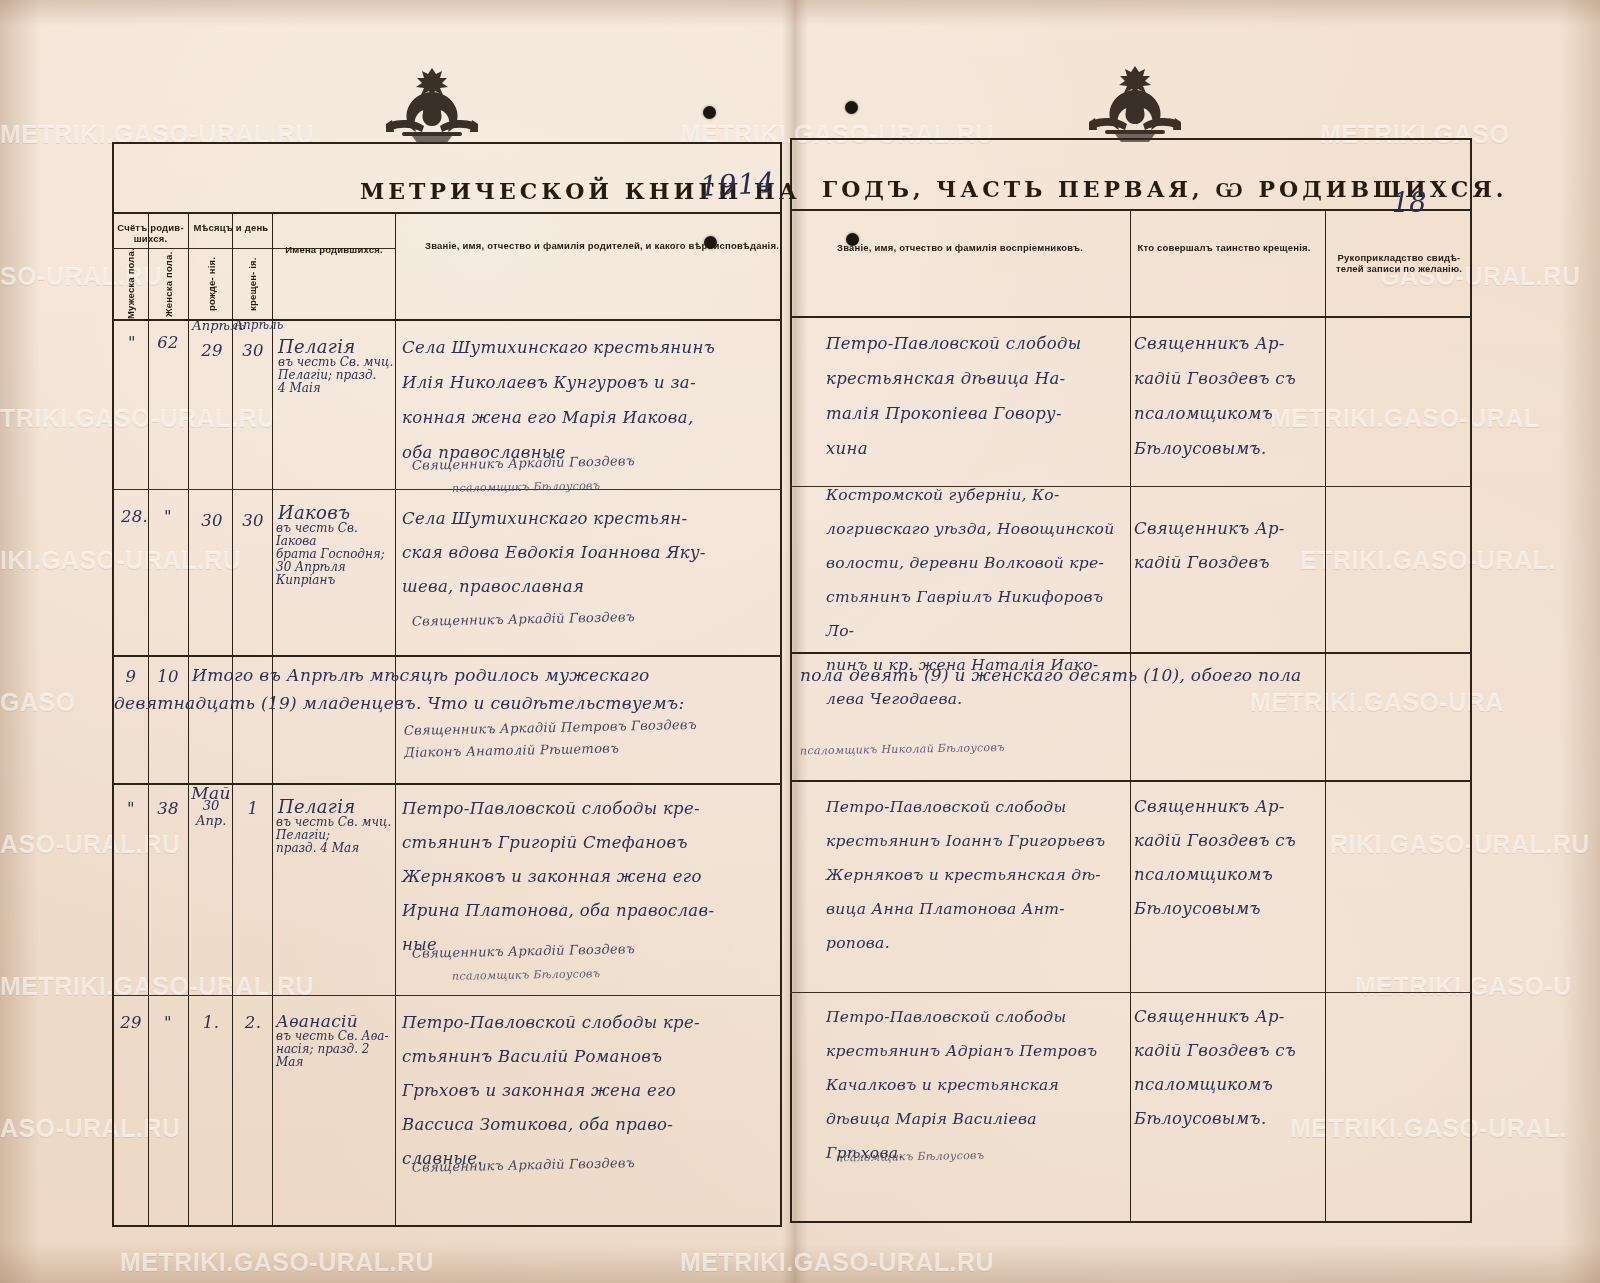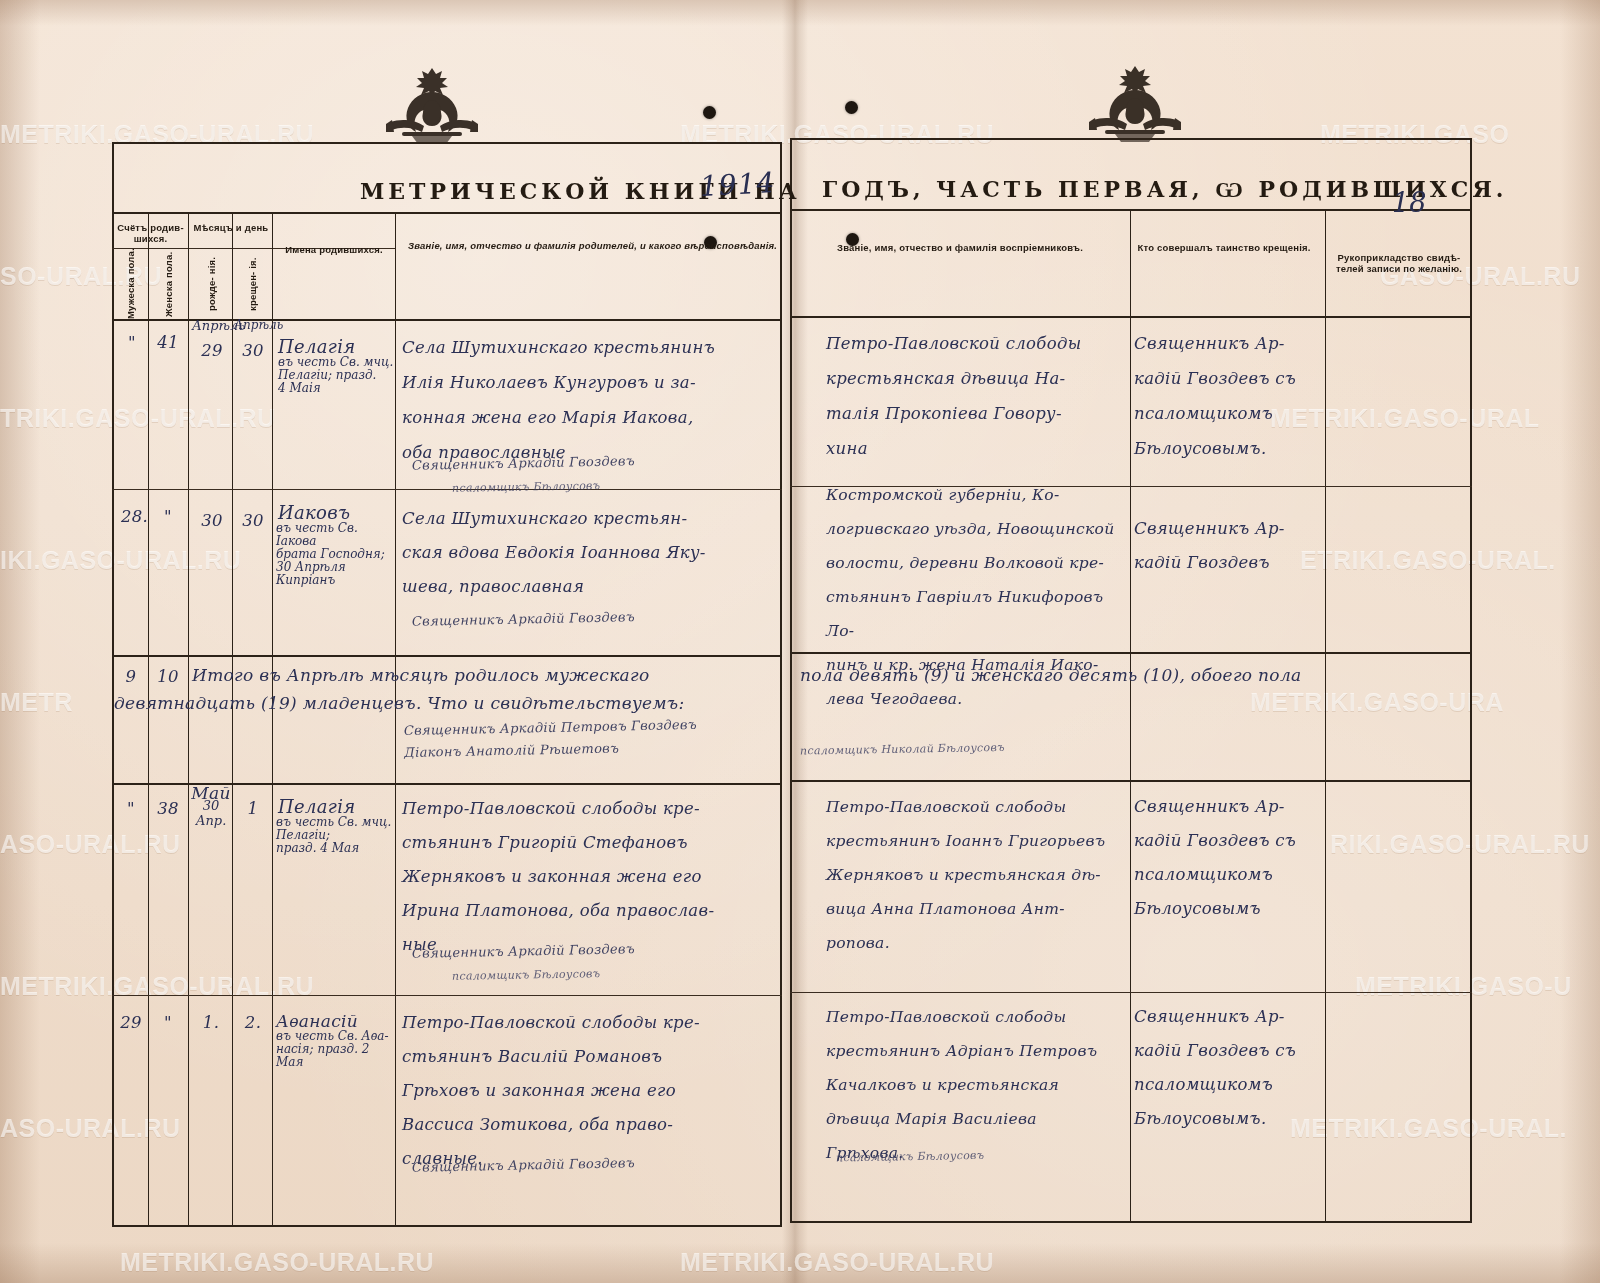--- a/index.html
+++ b/index.html
@@ -185,21 +185,21 @@
 <div id="watermarks">
     <div class="wm" style="left: 0px; top: 120px;">METRIKI.GASO-URAL.RU</div>
     <div class="wm" style="left: 680px; top: 120px;">METRIKI.GASO-URAL.RU</div>
     <div class="wm" style="left: 1320px; top: 120px;">METRIKI.GASO</div>
     <div class="wm" style="left: 0px; top: 262px; text-align: center;">SO-URAL.RU</div>
     <div class="wm" style="left: 1380px; top: 262px;">GASO-URAL.RU</div>
     <div class="wm" style="left: 0px; top: 404px;">TRIKI.GASO-URAL.RU</div>
     <div class="wm" style="left: 1270px; top: 404px;">METRIKI.GASO-URAL</div>
     <div class="wm" style="left: 0px; top: 546px;">IKI.GASO-URAL.RU</div>
     <div class="wm" style="left: 1300px; top: 546px;">ETRIKI.GASO-URAL.</div>
-    <div class="wm" style="left: 0px; top: 688px;">METR</div>
+    <div class="wm" style="left: 0px; top: 688px;">GASO</div>
     <div class="wm" style="left: 1250px; top: 688px;">METRIKI.GASO-URA</div>
     <div class="wm" style="left: 0px; top: 830px;">ASO-URAL.RU</div>
     <div class="wm" style="left: 1330px; top: 830px;">RIKI.GASO-URAL.RU</div>
     <div class="wm" style="left: 0px; top: 972px;">METRIKI.GASO-URAL.RU</div>
     <div class="wm" style="left: 1355px; top: 972px;">METRIKI.GASO-U</div>
     <div class="wm" style="left: 0px; top: 1114px;">ASO-URAL.RU</div>
     <div class="wm" style="left: 1290px; top: 1114px;">METRIKI.GASO-URAL.</div>
     <div class="wm" style="left: 120px; top: 1248px;">METRIKI.GASO-URAL.RU</div>
     <div class="wm" style="left: 680px; top: 1248px;">METRIKI.GASO-URAL.RU</div>
   </div>
@@ -288,31 +288,31 @@
 пола.</div>
 
 <div class="colhead" style="left:190px; top:220px; width:82px;">Мѣсяцъ
 и день</div>
 <div class="colhead v" style="left:191px; top:250px; width:41px; height:68px;">рожде-
 нiя.</div>
 <div class="colhead v" style="left:233px; top:250px; width:39px; height:68px;">крещен-
 iя.</div>
 
 <div class="colhead" style="left:274px; top:242px; width:120px;">Имена родившихся.</div>
-<div class="colhead" style="left:398px; top:238px; width:382px; text-align:left; padding-left:10px;font-style:italic;">Званiе, имя, отчество и фамилiя родителей, и какого
+<div class="colhead" style="left:398px; top:238px; width:382px; text-align:right; padding-left:10px;">Званiе, имя, отчество и фамилiя родителей, и какого
 вѣроисповѣданiя.</div>
 
 <div class="colhead" style="left:792px; top:240px; width:336px;">Званiе, имя, отчество и фамилiя
 воспрiемниковъ.</div>
 <div class="colhead" style="left:1132px; top:240px; width:184px;">Кто совершалъ таинство
 крещенiя.</div>
 <div class="colhead" style="left:1328px; top:250px; width:142px;">Рукоприкладство свидѣ-
 телей записи по желанiю.</div>
 
-<div class="hand" style="left:150px; top:326px; width:36px; text-align:center;">41</div>
+<div class="hand" style="left:150px; top:326px; width:36px; text-align:center;">62</div>
 <div class="hand" style="left:116px; top:326px; width:32px; text-align:center;">"</div>
 <div class="hand sm" style="left:192px; top:318px; width:40px; text-align:center; font-size:13px;">Апрѣль</div>
 <div class="hand sm" style="left:234px; top:318px; width:38px; text-align:center; font-size:12px;">Апрѣль</div>
 <div class="hand" style="left:192px; top:334px; width:40px; text-align:center;">29</div>
 <div class="hand" style="left:234px; top:334px; width:38px; text-align:center;">30</div>
 
 <div class="hand" style="left:278px; top:330px; width:116px; font-size:18px;">Пелагiя</div>
 <div class="hand xs" style="left:278px; top:356px; width:116px;">въ честь Св. мчц.
 Пелагiи; празд.
 4 Маія</div>

